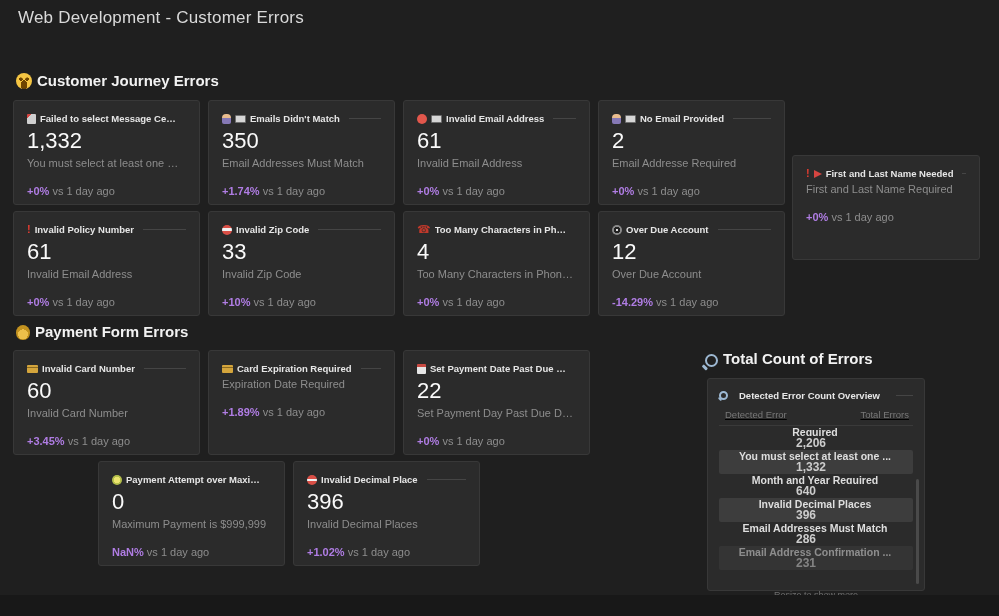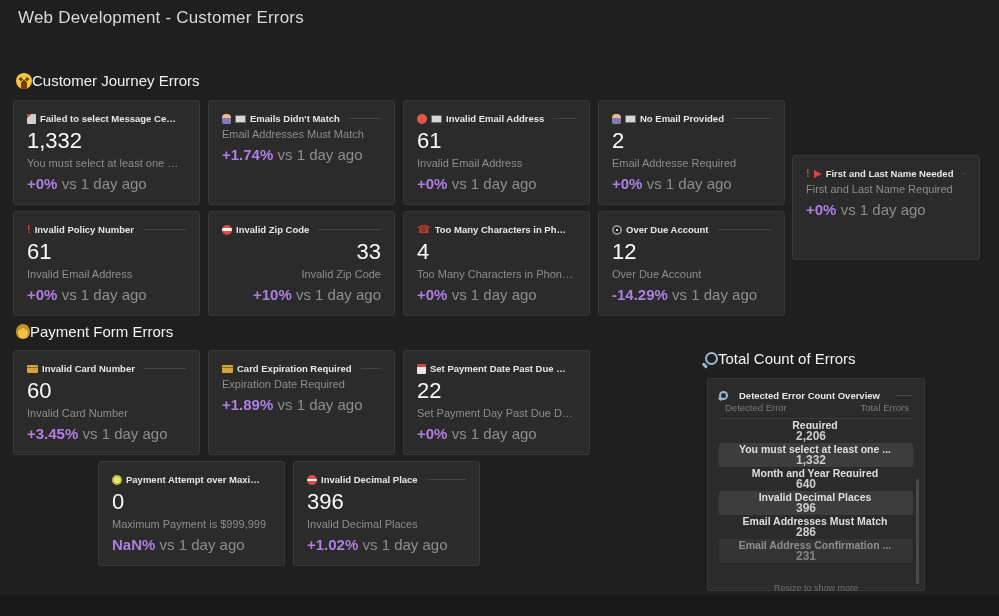--- a/index.html
+++ b/index.html
@@ -1,34 +1,34 @@
 <!DOCTYPE html>
 <html><head>
 <meta charset="utf-8">
 <style>
   html,body{margin:0;padding:0;background:#181818;}
   .stage{position:relative;width:999px;height:595px;background:#1f1f1f;overflow:hidden;
          font-family:"Liberation Sans",sans-serif;padding-left:48px;}
 
   .page-title{position:absolute;left:18px;top:8px;font-size:17px;color:#d9d9d9;letter-spacing:.2px;}
 
-  .section-hdr{position:absolute;display:flex;align-items:center;
-               font-size:15px;font-weight:normal;color:#f2f2f2;}
+  .section-hdr{position:absolute;display:flex;align-items:flex-end;gap:5px;
+               font-size:15px;font-weight:bold;color:#f2f2f2;}
 
   
   .kpi{position:absolute;width:187px;height:105px;background:#2b2b2b;border:1px solid #383838;
        border-radius:3px;box-sizing:border-box;padding:12px 13px 10px 13px;cursor:pointer;}
   .kpi-title{display:flex;align-items:center;gap:4px;min-width:0;}
   .kpi-title .txt{font-size:9.5px;font-weight:bold;color:#e6e6e6;white-space:nowrap;
                   overflow:hidden;text-overflow:ellipsis;flex-shrink:1;}
   .kpi-title .rule{flex:1;height:1px;background:#454545;margin-left:5px;min-width:0;}
   .kpi-value{font-size:22px;color:#fafafa;margin-top:5px;line-height:1.1;}
   .kpi-sub{font-size:11px;color:#8d8d8d;margin-top:4px;white-space:nowrap;overflow:hidden;
            text-overflow:ellipsis;}
-  .kpi-delta{font-size:15px;margin-top:6px;white-space:nowrap;}
+  .kpi-delta{font-size:11px;margin-top:16px;white-space:nowrap;}
   .kpi-delta .pct{color:#b07de4;font-weight:bold;}
   .kpi-delta .per{color:#8d8d8d;}
 
   
   .ic{display:inline-block;flex:none;}
   .ic-memo{width:9px;height:10px;border-radius:1px;
            background:linear-gradient(135deg,#d64541 0 3px,#cfcfcf 3px);}
   .ic-person{width:9px;height:10px;border-radius:4px 4px 2px 2px;
              background:linear-gradient(#e9bd8e 0 4px,#8679b6 4px);}
   .ic-email{width:11px;height:8px;border-radius:1px;background:#d6d6d6;
@@ -63,22 +63,22 @@
   .ic-magnifier.sm{width:5px;height:5px;border-width:2px;}
   .ic-magnifier.sm::after{width:4px;height:2px;left:-3.5px;bottom:-2px;}
 
   
   .tbl-card{position:absolute;left:707px;top:378px;width:218px;height:213px;background:#2b2b2b;
             border:1px solid #383838;border-radius:3px;box-sizing:border-box;
             padding:11px 11px 6px 11px;}
   .tbl-title{display:flex;align-items:center;gap:11px;}
   .tbl-title .txt{font-size:9.5px;font-weight:bold;color:#e6e6e6;white-space:nowrap;}
   .tbl-title .rule{flex:1;height:1px;background:#454545;margin-left:5px;}
-  .tbl-head{display:flex;justify-content:space-between;align-items:baseline;margin-top:1px;
-            padding:0 4px 5px 6px;border-bottom:1px solid #3a3a3a;}
+  .tbl-head{display:flex;justify-content:space-between;align-items:baseline;margin-top:8px;
+            padding:0 4px 5px 6px;border-bottom:1px solid #3a3a3a;text-decoration:underline;}
   .tbl-head span{font-size:9.5px;color:#787878;}
   .tbl-row{display:flex;align-items:center;height:24px;padding:0 4px 0 6px;border-radius:2px;
            cursor:pointer;flex-direction:column;}
   .tbl-row.alt{background:#3d3d3d;}
   .tbl-row.dim{opacity:.55;}
   .tbl-row .lbl{flex:1;font-size:10.5px;font-weight:bold;color:#dedede;white-space:nowrap;
                 overflow:hidden;text-overflow:ellipsis;margin-right:4px;}
   .tbl-row .val{width:42px;font-size:12px;color:#cccccc;font-weight:bold;}
   .tbl-footer{text-align:center;font-size:9px;color:#6e6e6e;margin-top:20px;}
   .tbl-scrollbar{position:absolute;right:5px;top:100px;width:3px;height:105px;background:#4a4a4a;
@@ -107,20 +107,21 @@
     <div class="kpi-delta"><span class="pct">+0%</span> <span class="per">vs 1 day ago</span></div>
   </div>
 
   <div class="kpi" style="left:208px;top:100px;">
     <div class="kpi-title">
         <span class="ic ic-person"></span>
         <span class="ic ic-email"></span>
       <span class="txt">Emails Didn't Match</span>
         <span class="rule"></span>
       </div>
+    <div class="kpi-value">350</div>
     <div class="kpi-sub">Email Addresses Must Match</div>
     <div class="kpi-delta"><span class="pct">+1.74%</span> <span class="per">vs 1 day ago</span></div>
   </div>
 
   <div class="kpi" style="left:403px;top:100px;">
     <div class="kpi-title">
         <span class="ic ic-redcircle"></span>
         <span class="ic ic-email"></span>
       <span class="txt">Invalid Email Address</span>
         <span class="rule"></span>
@@ -157,21 +158,21 @@
     <div class="kpi-title">
         <span class="ic ic-exclaim"></span>
       <span class="txt">Invalid Policy Number</span>
         <span class="rule"></span>
       </div>
     <div class="kpi-value">61</div>
     <div class="kpi-sub">Invalid Email Address</div>
     <div class="kpi-delta"><span class="pct">+0%</span> <span class="per">vs 1 day ago</span></div>
   </div>
 
-  <div class="kpi" style="left:208px;top:211px;text-align:right;">
+  <div class="kpi" style="left:208px;top:211px;">
     <div class="kpi-title">
         <span class="ic ic-noentry"></span>
       <span class="txt">Invalid Zip Code</span>
         <span class="rule"></span>
       </div>
     <div class="kpi-value">33</div>
     <div class="kpi-sub">Invalid Zip Code</div>
     <div class="kpi-delta"><span class="pct">+10%</span> <span class="per">vs 1 day ago</span></div>
   </div>
 

